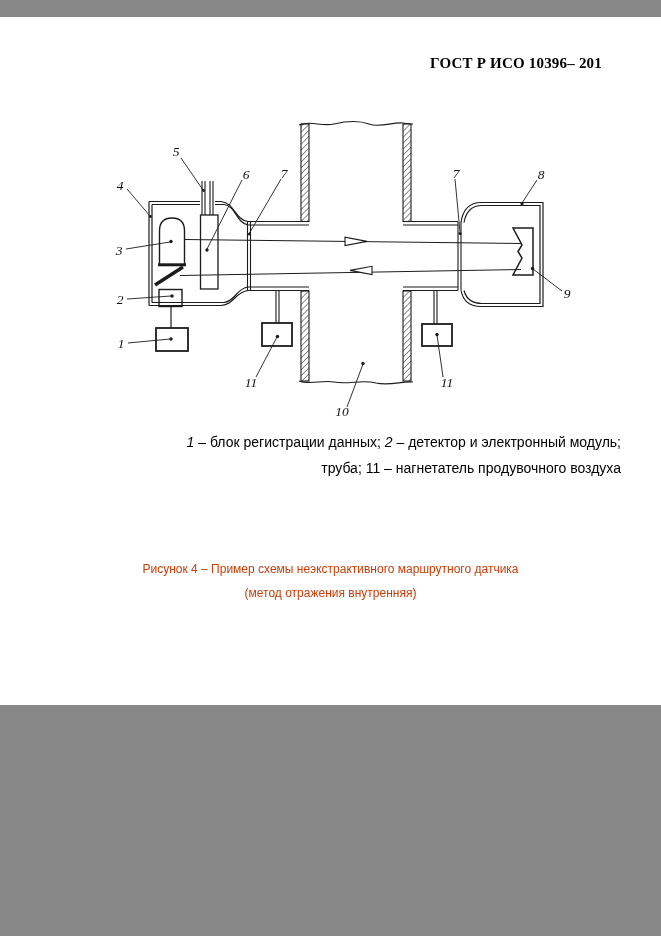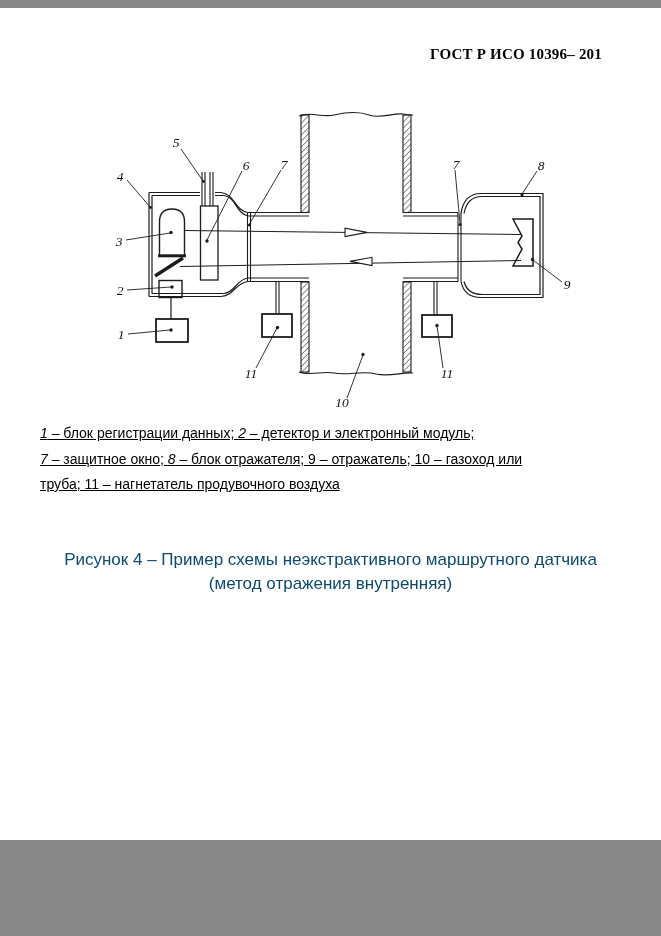--- a/index.html
+++ b/index.html
@@ -1,38 +1,38 @@
 <!DOCTYPE html>
 <html><head>
 <meta charset="utf-8">
 <style>
   html,body{margin:0;padding:0;background:#888;}
   .page{
-    position:relative;width:661px;height:832px;background:#ffffff;
-    margin:8px auto;overflow:hidden;
+    position:relative;width:661px;height:688px;background:#ffffff;
+    margin:17px auto;overflow:hidden;
     font-family:"Liberation Sans",sans-serif;color:#111;
   }
   .std-header{
     position:absolute;top:38px;right:59px;
     font-family:"Liberation Serif",serif;font-weight:bold;font-size:15px;
     letter-spacing:.2px;color:#000;
   }
   .diagram{position:absolute;top:0;left:0;}
   svg text{
     font-family:"Liberation Serif",serif;font-style:italic;
     font-size:13.5px;fill:#111;
   }
   .legend{
     position:absolute;top:413px;left:40px;right:40px;
-    font-size:14px;line-height:25.5px;text-align:left;color:#000;text-decoration:underline;
+    font-size:14px;line-height:25.5px;text-align:right;color:#000;
   }
   .legend .it{font-style:italic;}
   .caption{
     position:absolute;top:540px;left:40px;right:40px;
-    font-size:17px;line-height:24px;text-align:center;color:#0c4a6e;
+    font-size:12px;line-height:24px;text-align:center;color:#c2410c;
   }
   .page-num{
     position:absolute;top:861px;right:49px;
     font-family:"Liberation Serif",serif;font-size:13px;color:#000;
   }
 </style>
 </head>
 <body>
 
 <div class="page">
@@ -160,21 +160,20 @@
       <text x="541" y="162">8</text>
       <text x="567" y="281">9</text>
       <text x="342" y="399">10</text>
       <text x="251" y="370">11</text>
       <text x="447" y="370">11</text>
     </g>
   </svg>
 
   <div class="legend">
     <div><span class="it">1</span><span> – блок регистрации данных; </span><span class="it">2</span><span> – детектор и электронный модуль;</span></div>
-    <div><span class="it">7</span><span> – защитное окно; </span><span class="it">8</span><span> – блок отражателя; 9 – отражатель; 10 – газоход или</span></div>
     <div><span>труба; 11 – нагнетатель продувочного воздуха</span></div>
   </div>
 
   <div class="caption">
     <div>Рисунок 4 – Пример схемы неэкстрактивного маршрутного датчика</div>
     <div>(метод отражения внутренняя)</div>
   </div>
 
   <div class="page-num">21</div>
 

